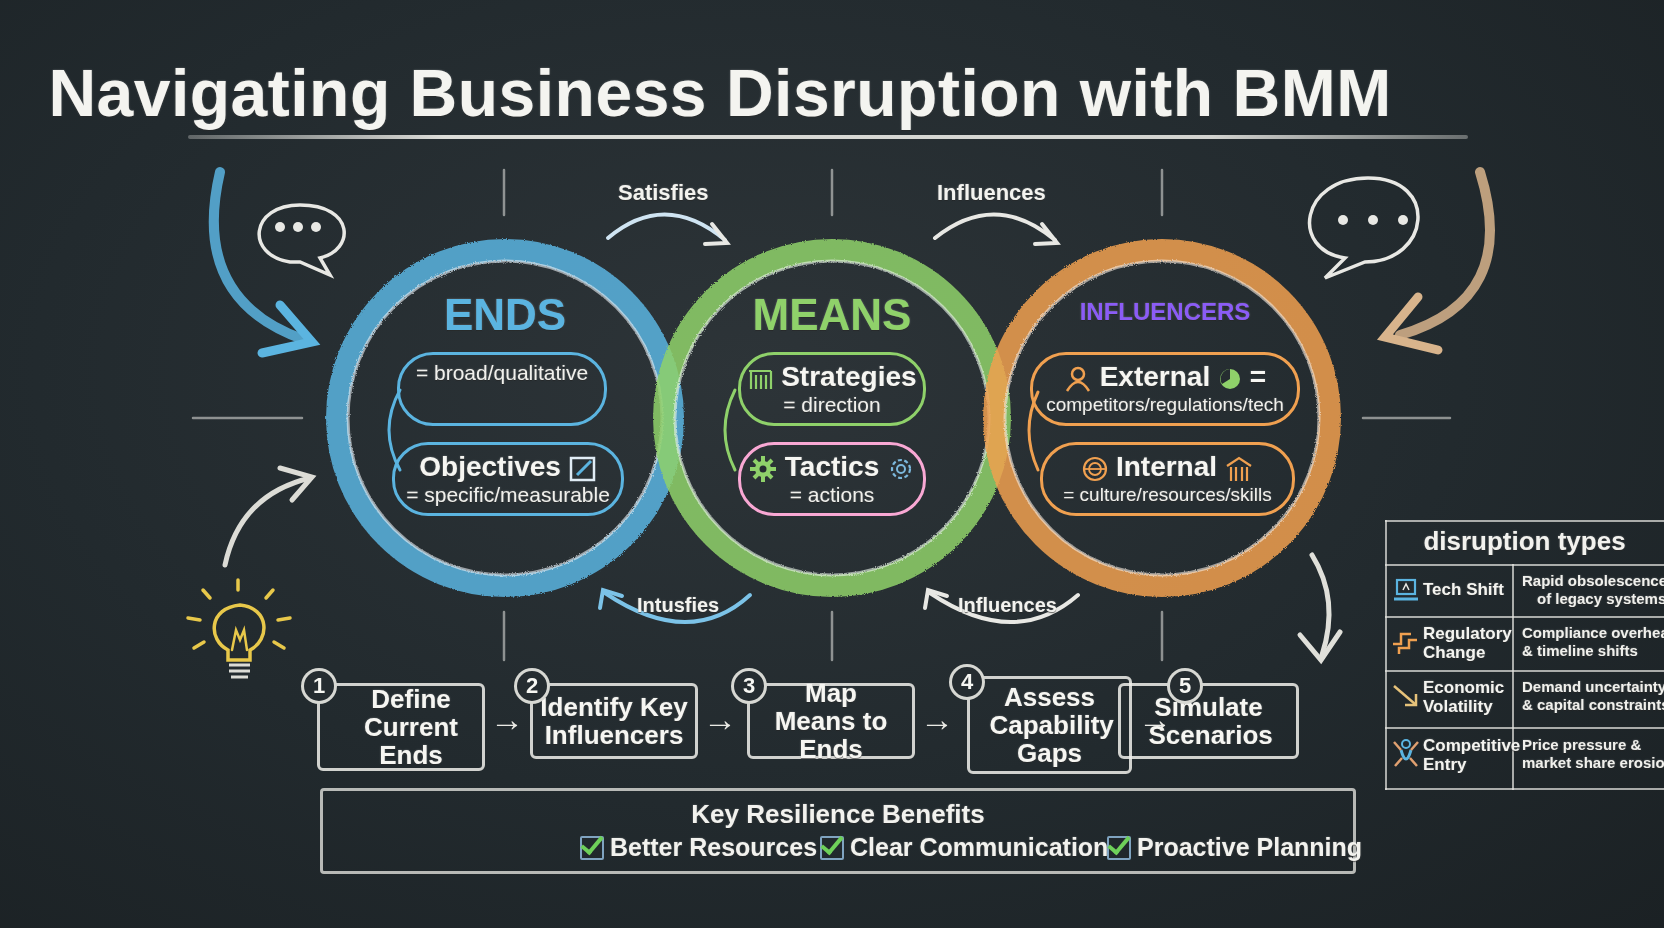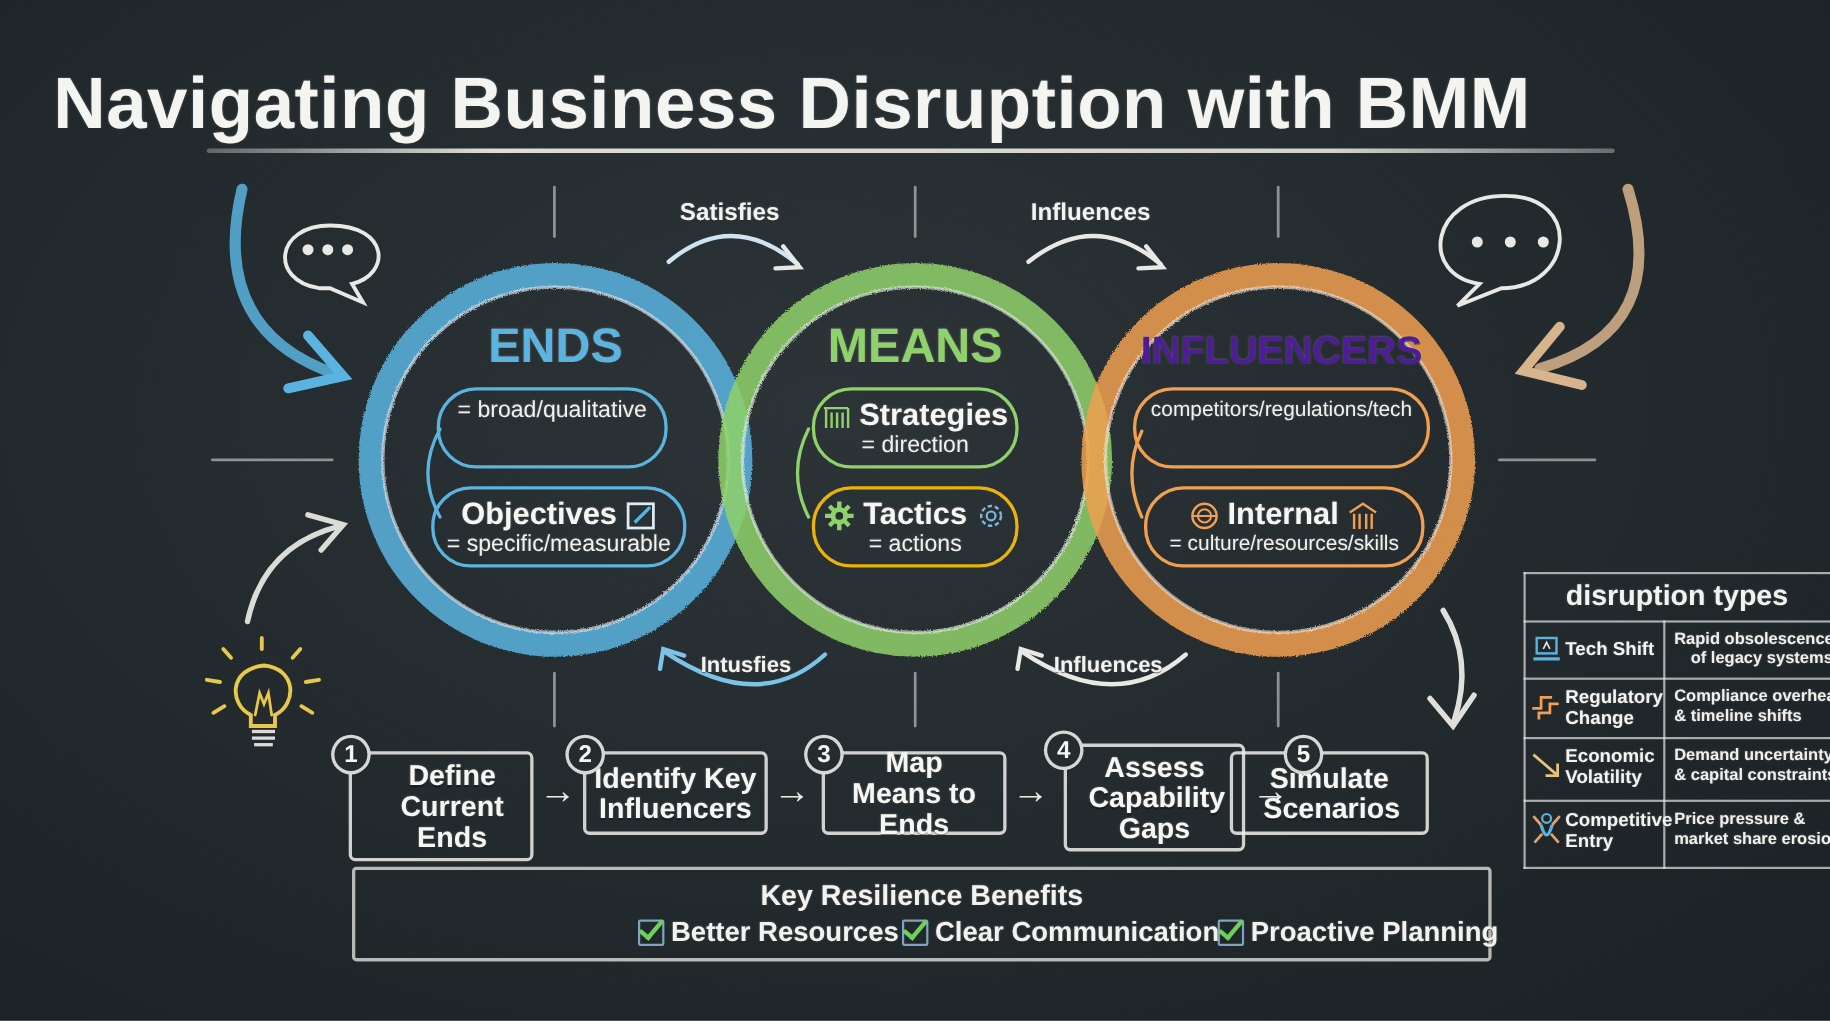--- a/index.html
+++ b/index.html
@@ -166,21 +166,21 @@
 
   <g fill="none" stroke-width="3" stroke-linecap="round">
     <path d="M400 390 Q 378 430 400 470" stroke="#5bb4e0"></path>
     <path d="M735 390 Q 715 430 735 470" stroke="#8fd16a"></path>
     <path d="M1038 392 Q 1020 430 1038 470" stroke="#f0a050"></path>
   </g>
 </svg>
 
 <div class="abs ring-title chalk-text" style="left:400px;top:290px;width:210px;font-size:44px;color:#5bb4e0;">ENDS</div>
 <div class="abs ring-title chalk-text" style="left:712px;top:290px;width:240px;font-size:44px;color:#8fd16a;">MEANS</div>
-<div class="abs ring-title chalk-text" style="left:1030px;top:298px;width:270px;font-size:36px;color:#4c1d95;">INFLUENCERS</div>
+<div class="abs ring-title chalk-text" style="left:1030px;top:298px;width:270px;font-size:24px;color:#8b5cf6;">INFLUENCERS</div>
 
 <div class="pill chalk-text" style="left:397px;top:352px;width:210px;height:74px;border:3px solid #5bb4e0;">
   <div class="sub">= broad/qualitative</div>
 </div>
 <div class="pill chalk-text" style="left:392px;top:442px;width:232px;height:74px;border:3px solid #5bb4e0;">
   <div class="head"><span>Objectives</span>
     <svg class="ico" width="28" height="28">
         <rect x="2" y="3" width="23" height="22" fill="none" stroke="#e0ecf5" stroke-width="2.5"></rect>
         <line x1="8" y1="20" x2="22" y2="6" stroke="#5bb4e0" stroke-width="3"></line>
       </svg>
@@ -190,21 +190,21 @@
 
 <div class="pill chalk-text" style="left:738px;top:352px;width:188px;height:74px;border:3px solid #8fd16a;">
   <div class="head">
     <svg class="ico" width="26" height="24">
         <path d="M2 4 H24 M4 4 V22 M9 8 V22 M14 8 V22 M19 8 V22 M24 4 V22" stroke="#8fd16a" stroke-width="2.2" fill="none"></path>
       </svg>
     <span>Strategies</span>
   </div>
   <div class="sub">= direction</div>
 </div>
-<div class="pill chalk-text" style="left:738px;top:442px;width:188px;height:74px;border:3px solid #eab308;">
+<div class="pill chalk-text" style="left:738px;top:442px;width:188px;height:74px;border:3px solid #f9a8d4;">
   <div class="head">
     <svg class="ico" width="28" height="28">
         <circle cx="14" cy="14" r="8" fill="#8fd16a"></circle>
         <circle cx="14" cy="14" r="3.5" fill="#252c30"></circle>
         <g stroke="#8fd16a" stroke-width="4">
           <line x1="14" y1="1" x2="14" y2="27"></line>
           <line x1="1" y1="14" x2="27" y2="14"></line>
           <line x1="5" y1="5" x2="23" y2="23"></line>
           <line x1="23" y1="5" x2="5" y2="23"></line>
         </g>
@@ -213,20 +213,32 @@
     <span>Tactics</span>
     <svg class="ico" width="28" height="28">
         <circle cx="14" cy="14" r="9" fill="none" stroke="#7cb8dc" stroke-width="2.2" stroke-dasharray="4 2.5"></circle>
         <circle cx="14" cy="14" r="4" fill="none" stroke="#7cb8dc" stroke-width="2"></circle>
       </svg>
   </div>
   <div class="sub">= actions</div>
 </div>
 
 <div class="pill chalk-text" style="left:1030px;top:352px;width:270px;height:74px;border:3px solid #f0a050;">
+  <div class="head">
+    <svg class="ico" width="28" height="28">
+        <circle cx="14" cy="9" r="6" fill="none" stroke="#f0a050" stroke-width="2.5"></circle>
+        <path d="M3 26 Q 14 8 25 26" fill="none" stroke="#f0a050" stroke-width="2.5"></path>
+      </svg>
+    <span>External</span>
+    <svg class="ico" width="24" height="24">
+        <circle cx="12" cy="12" r="10" fill="#8fd16a"></circle>
+        <path d="M12 12 L12 2 A10 10 0 0 0 4 17 Z" fill="#252c30"></path>
+      </svg>
+    <span>=</span>
+  </div>
   <div class="sub" style="font-size:19px;">competitors/regulations/tech</div>
 </div>
 <div class="pill chalk-text" style="left:1040px;top:442px;width:255px;height:74px;border:3px solid #f0a050;">
   <div class="head">
     <svg class="ico" width="26" height="26">
         <circle cx="13" cy="13" r="11" fill="none" stroke="#f0a050" stroke-width="2.2"></circle>
         <circle cx="13" cy="13" r="6" fill="none" stroke="#f0a050" stroke-width="1.8"></circle>
         <line x1="2" y1="13" x2="24" y2="13" stroke="#f0a050" stroke-width="1.8"></line>
       </svg>
     <span>Internal</span>
@@ -236,21 +248,21 @@
       </svg>
   </div>
   <div class="sub" style="font-size:19px;">= culture/resources/skills</div>
 </div>
 
 <div class="abs label-small chalk-text" style="left:618px;top:180px;">Satisfies</div>
 <div class="abs label-small chalk-text" style="left:937px;top:180px;">Influences</div>
 <div class="abs label-small chalk-text" style="left:637px;top:594px;font-size:20px;">Intusfies</div>
 <div class="abs label-small chalk-text" style="left:958px;top:594px;font-size:20px;">Influences</div>
 
-<div class="step chalk-text" style="left:317px;top:683px;width:168px;height:100px;padding-left:20px;">
+<div class="step chalk-text" style="left:317px;top:683px;width:168px;height:88px;padding-left:20px;">
     <span style="width:140px;">Define Current Ends</span>
   </div>
 <div class="num" style="left:301px;top:668px;">1</div>
 <div class="step-arrow" style="left:490px;top:700px;">→</div>
 
 <div class="step chalk-text" style="left:530px;top:683px;width:168px;height:76px;">
     <span style="width:150px;">Identify Key Influencers</span>
   </div>
 <div class="num" style="left:514px;top:668px;">2</div>
 <div class="step-arrow" style="left:703px;top:700px;">→</div>

